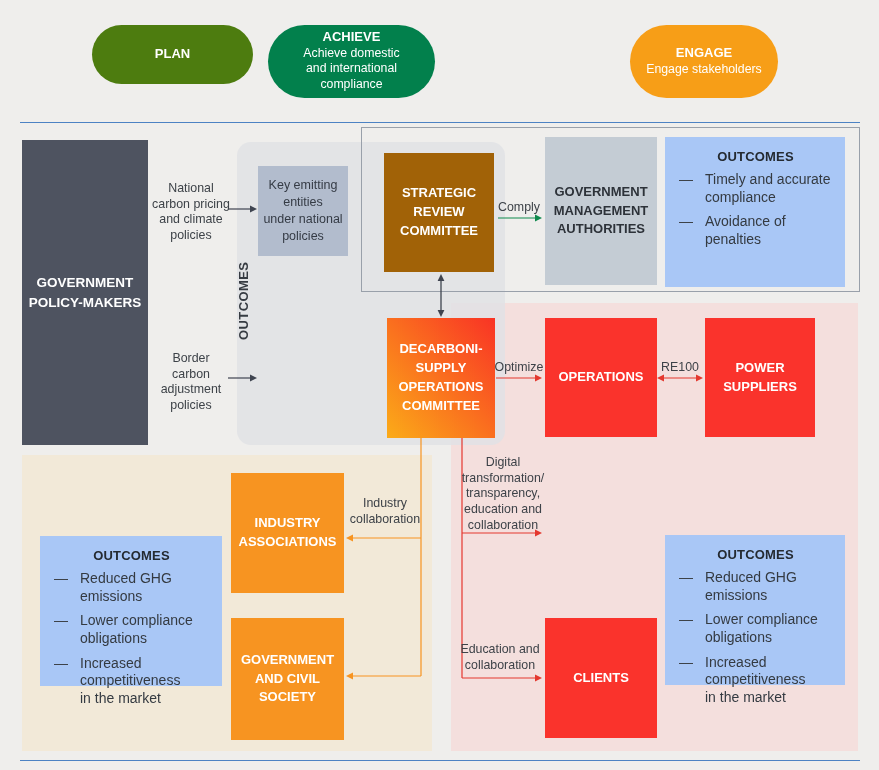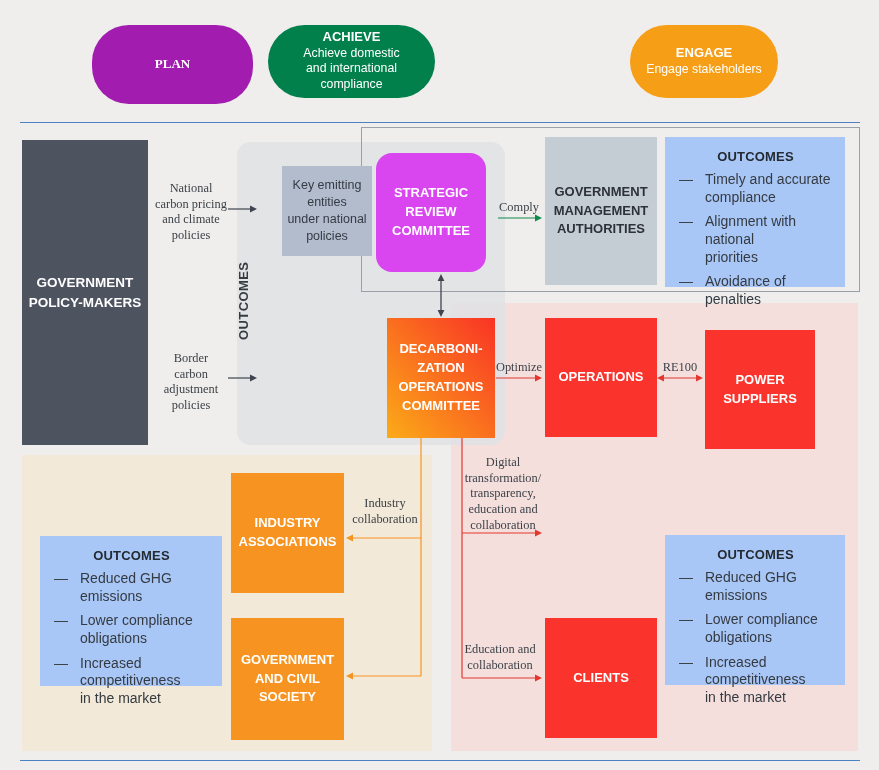--- a/index.html
+++ b/index.html
@@ -8,36 +8,36 @@
   .abs{position:absolute;}
   .pill{border-radius:37px;color:#fff;display:flex;flex-direction:column;align-items:center;justify-content:center;text-align:center;padding:6px 10px;box-sizing:border-box;}
   .pill-title{font-weight:bold;font-size:13px;margin-bottom:2px;}
   .pill-desc{font-size:12.3px;line-height:1.25;white-space:pre-line;}
   .divider{border-top:1.6px solid #4c82c3;height:0;}
   .panel{box-sizing:border-box;}
   .box{display:flex;align-items:center;justify-content:center;text-align:center;box-sizing:border-box;font-weight:bold;font-size:13px;line-height:1.45;white-space:pre-line;}
   .box.white{color:#fff;}
   .box.dark-text{color:#2d3239;}
   .softbox{display:flex;align-items:center;justify-content:center;text-align:center;box-sizing:border-box;font-size:12.5px;line-height:1.35;color:#353b45;white-space:pre-line;background:#b2bccd;}
-  .lbl{font-size:12.4px;line-height:1.26;color:#3d4248;text-align:center;white-space:pre-line;font-family:Liberation Serif, serif;}
+  .lbl{font-size:12.4px;line-height:1.26;color:#3d4248;text-align:center;white-space:pre-line;}
   .outcomes{background:#a9c7f6;box-sizing:border-box;padding:12px 13px 10px 14px;color:#343a41;}
   .outcomes h4{margin:0 0 7px 0;text-align:center;font-size:13px;color:#242a31;letter-spacing:.2px;}
   .bullet{display:flex;font-size:14px;line-height:1.26;margin-bottom:7px;}
   .bullet::before{content:"\2014";flex:0 0 26px;color:#3d4248;}
   .bullet span{white-space:pre-line;}
   .vtext{writing-mode:vertical-rl;transform:rotate(180deg);font-weight:bold;font-size:13px;color:#363b42;letter-spacing:.4px;text-align:center;}
   .section-outline{border:1px solid #99a0aa;box-sizing:border-box;background:transparent;}
   svg{display:block;}
 </style>
 </head>
 <body>
 
 <div class="stage">
 
-  <div class="abs pill" style="left:92px;top:25px;width:161px;height:79px;background:#a21caf;font-family:Liberation Serif, serif;">
+  <div class="abs pill" style="left:92px;top:25px;width:161px;height:59px;background:#4d7c0f;">
     <div class="pill-title">PLAN</div>
   </div>
   <div class="abs pill" style="left:268px;top:25px;width:167px;height:73px;background:#02804c;justify-content:flex-end;">
     <div class="pill-title">ACHIEVE</div>
     <div class="pill-desc">Achieve domestic
 and international
 compliance</div>
   </div>
   <div class="abs pill" style="left:630px;top:25px;width:148px;height:73px;background:#f79e17;">
     <div class="pill-title">ENGAGE</div>
@@ -83,63 +83,59 @@
     <polygon points="346,676 353,672.6 353,679.4" fill="#f79421"></polygon>
   </svg>
 
   <div class="abs box white" style="left:22px;top:140px;width:126px;height:305px;background:#4e5360;font-size:13.5px;">GOVERNMENT
 POLICY-MAKERS</div>
 
   <div class="abs lbl" style="left:149px;top:181px;width:84px;">National
 carbon pricing
 and climate
 policies</div>
-  <div class="abs softbox" style="left:258px;top:166px;width:90px;height:90px;margin-left:24px;">Key emitting
+  <div class="abs softbox" style="left:258px;top:166px;width:90px;height:90px;">Key emitting
 entities
 under national
 policies</div>
 
   <div class="abs lbl" style="left:149px;top:351px;width:84px;">Border
 carbon
 adjustment
 policies</div>
 
   <div class="abs vtext" style="left:236px;top:260px;height:82px;width:22px;">OUTCOMES</div>
 
-  <div class="abs box white" style="left:376px;top:153px;width:110px;height:119px;background:#d946ef;border-radius:16px;">STRATEGIC
+  <div class="abs box white" style="left:384px;top:153px;width:110px;height:119px;background:#a16207;">STRATEGIC
 REVIEW
 COMMITTEE</div>
   <div class="abs lbl" style="left:494px;top:200px;width:50px;">Comply</div>
   <div class="abs box dark-text" style="left:545px;top:137px;width:112px;height:148px;background:#c4ccd4;">GOVERNMENT
 MANAGEMENT
 AUTHORITIES</div>
 
   <div class="abs outcomes" style="left:665px;top:137px;width:180px;height:150px;">
     <h4>OUTCOMES</h4>
     <div class="bullet">
         <span>Timely and accurate
 compliance</span>
       </div>
     <div class="bullet">
-        <span>Alignment with national
-priorities</span>
-      </div>
-    <div class="bullet">
         <span>Avoidance of penalties</span>
       </div>
   </div>
 
   <div class="abs box white" style="left:387px;top:318px;width:108px;height:120px;background:linear-gradient(to top right,#fbab18,#f93325);">DECARBONI-
-ZATION
+SUPPLY
 OPERATIONS
 COMMITTEE</div>
   <div class="abs lbl" style="left:492px;top:360px;width:54px;">Optimize</div>
   <div class="abs box white" style="left:545px;top:318px;width:112px;height:119px;background:#fa332c;">OPERATIONS</div>
   <div class="abs lbl" style="left:656px;top:360px;width:48px;">RE100</div>
-  <div class="abs box white" style="left:705px;top:318px;width:110px;height:119px;background:#fa332c;margin-top:12px;">POWER
+  <div class="abs box white" style="left:705px;top:318px;width:110px;height:119px;background:#fa332c;">POWER
 SUPPLIERS</div>
 
   <div class="abs lbl" style="left:451px;top:455px;width:104px;">Digital
 transformation/
 transparency,
 education and
 collaboration</div>
 
   <div class="abs lbl" style="left:448px;top:642px;width:104px;">Education and
 collaboration</div>

